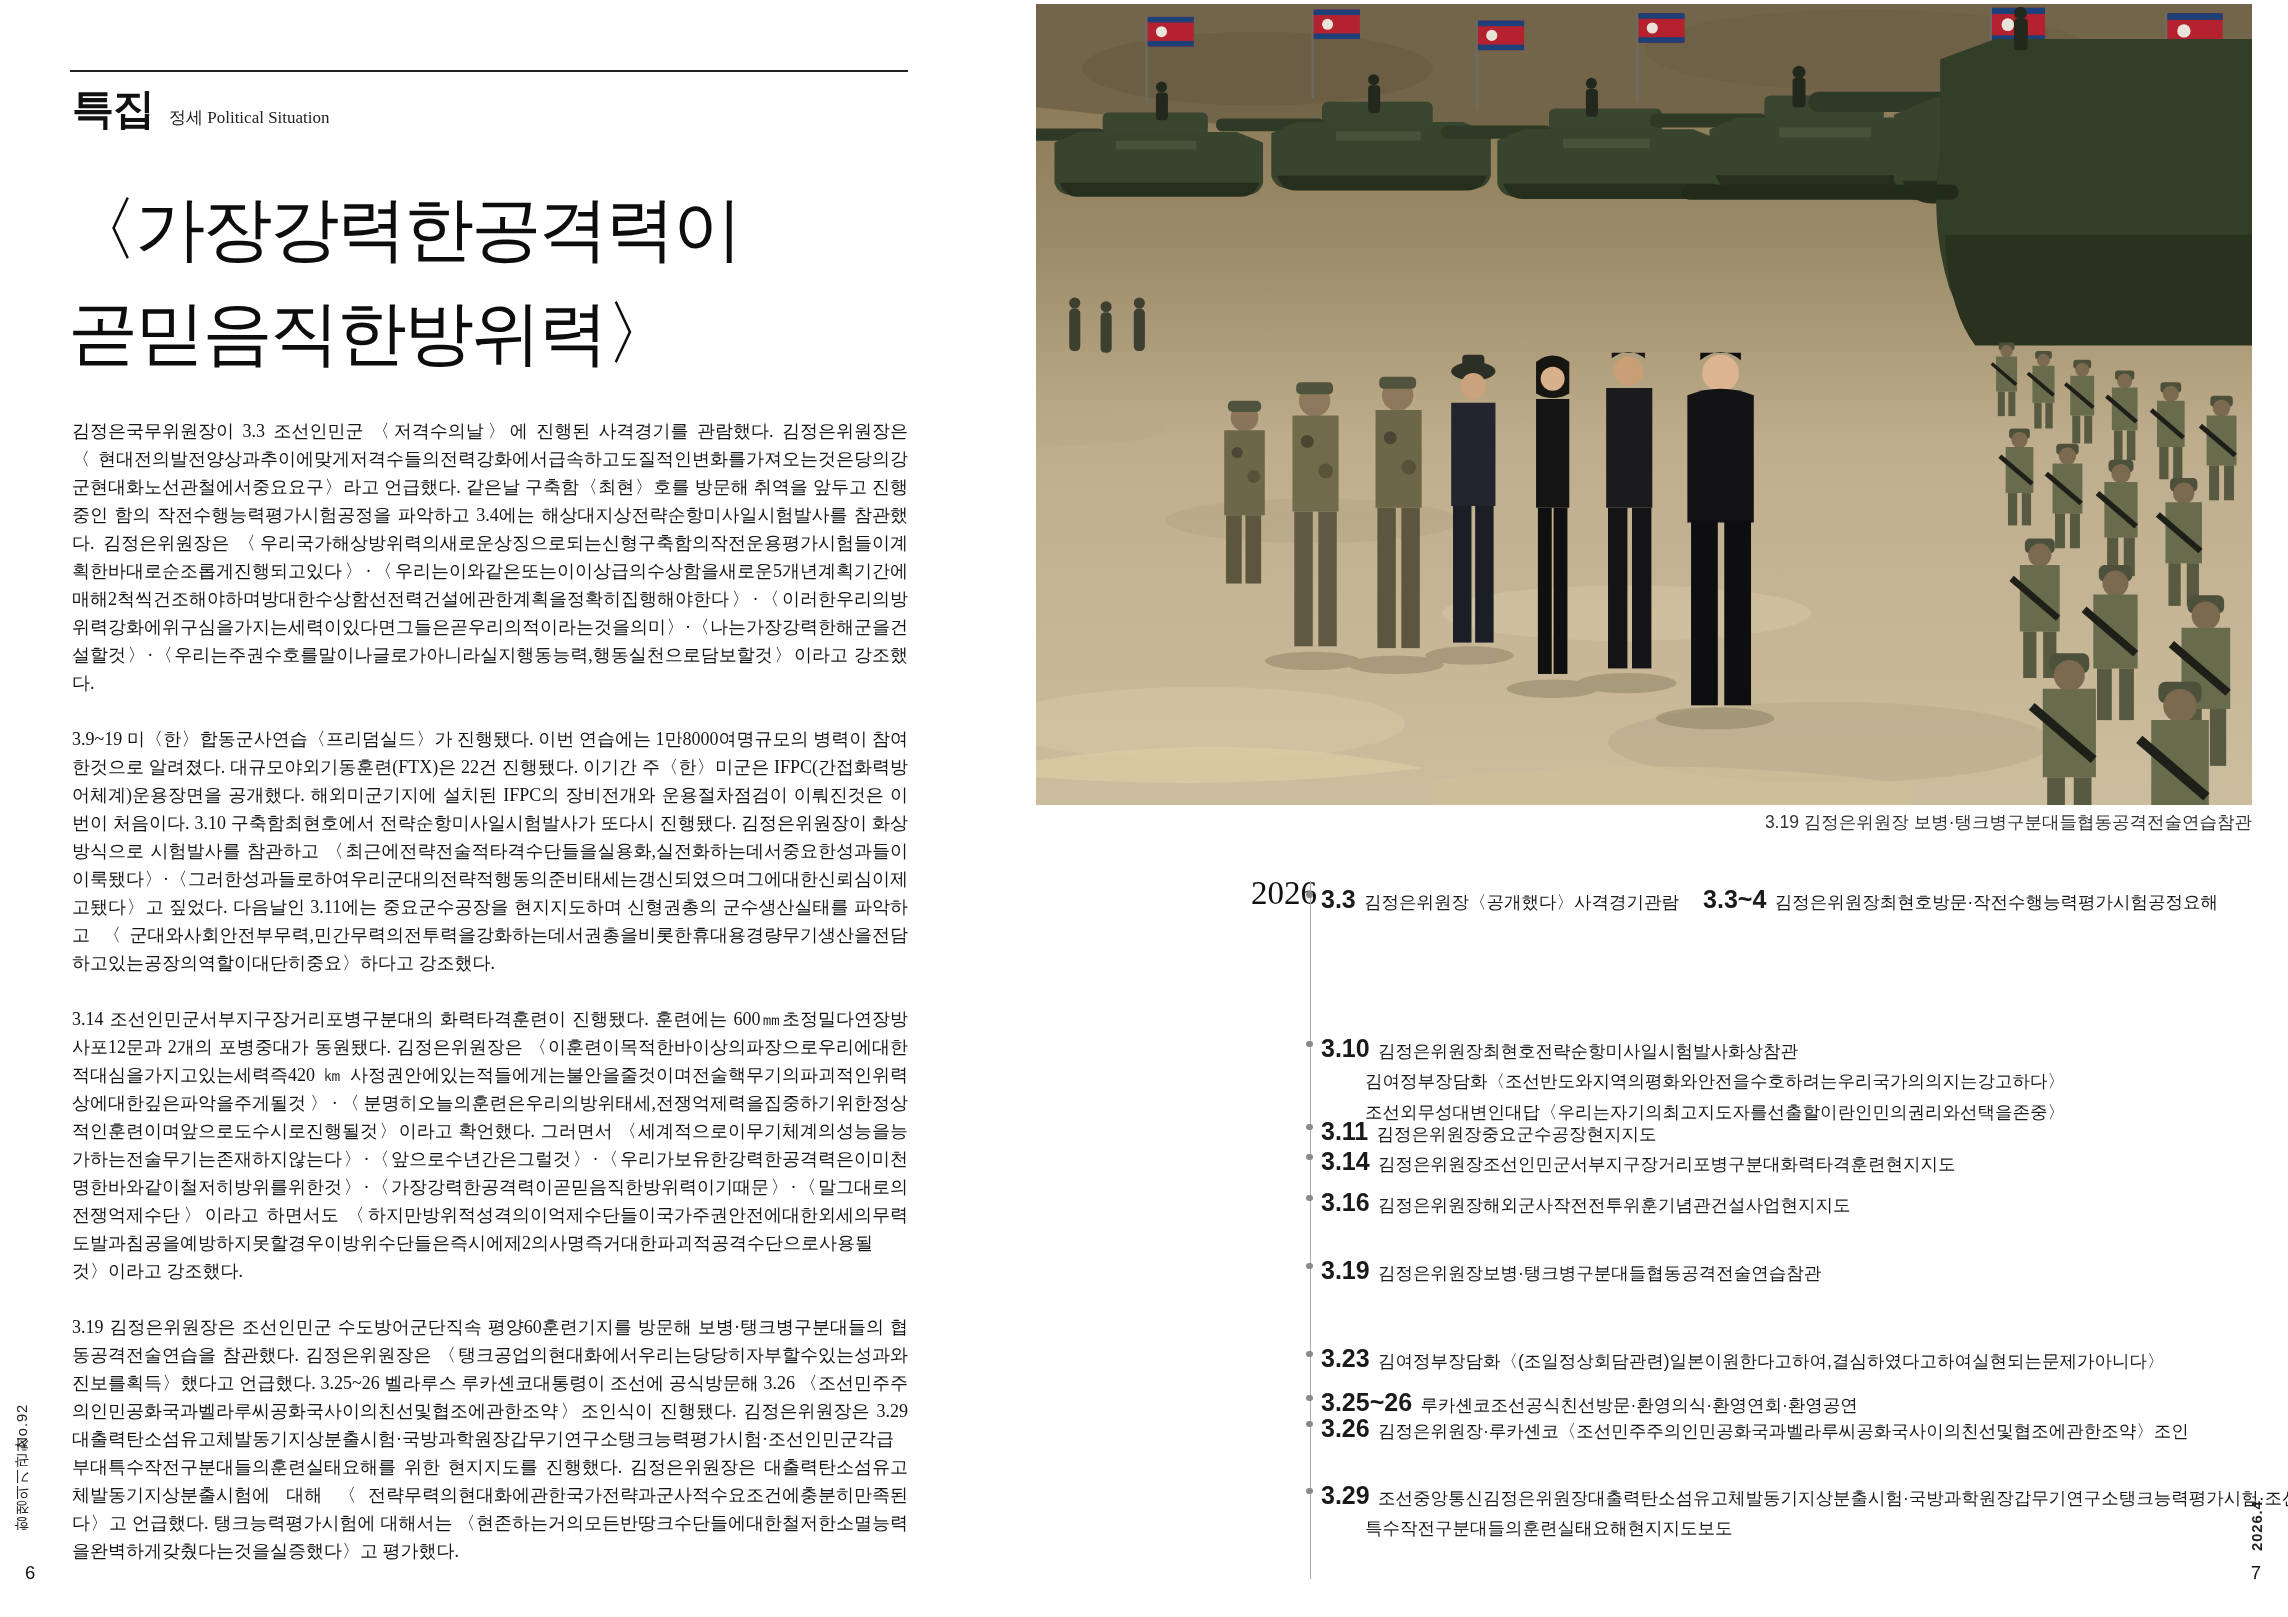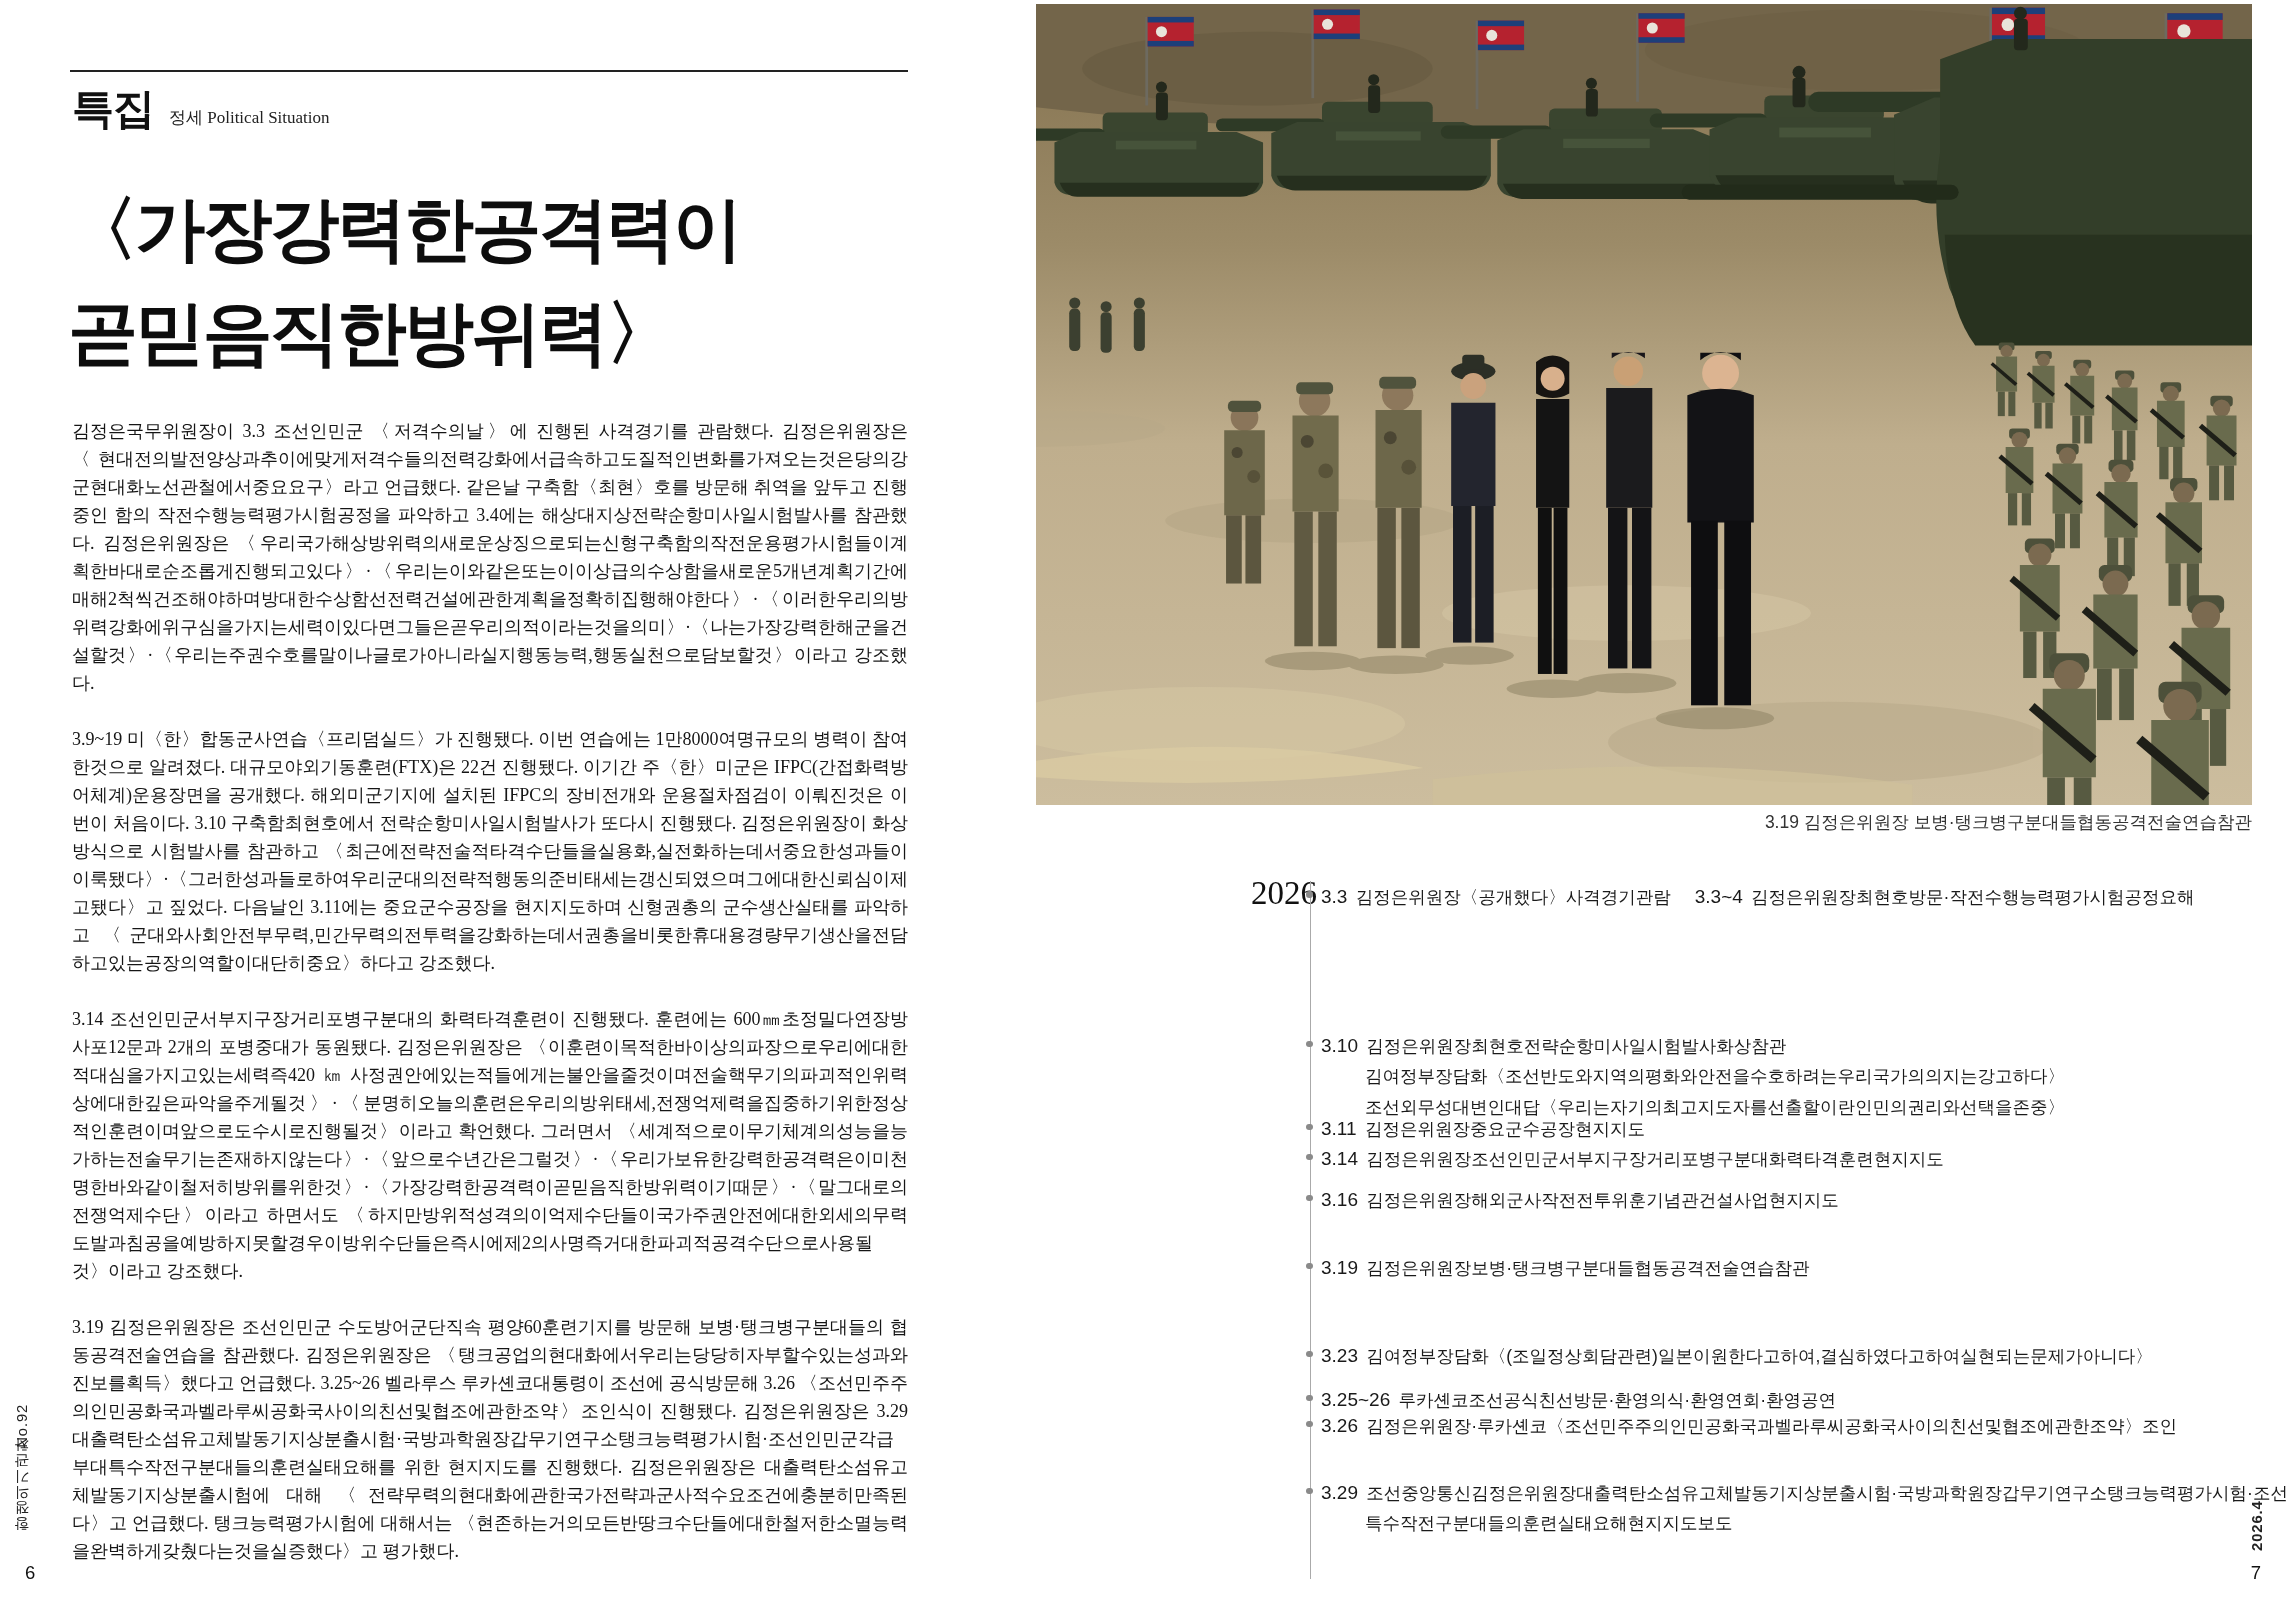--- a/index.html
+++ b/index.html
@@ -5,21 +5,21 @@
   * { margin:0; padding:0; box-sizing:border-box; }
   html,body { width:2289px; height:1618px; background:#ffffff; overflow:hidden; }
   body { font-family:"Liberation Sans","DejaVu Sans",sans-serif; color:#111; position:relative; }
 
   
   .rule-top { position:absolute; left:70px; top:70px; width:838px; height:1.8px; background:#222; }
   .kicker { position:absolute; left:72px; top:81px; white-space:nowrap; }
   .kicker-main { font-family:"Liberation Serif","DejaVu Serif",serif; font-size:42px; font-weight:600; letter-spacing:-0.9px; }
   .kicker-sub { font-family:"Liberation Serif","DejaVu Serif",serif; font-size:17px; margin-left:14.8px; color:#222; }
 
-  .title { position:absolute; left:68px; top:177px; font-size:70px; font-weight:700;
+  .title { position:absolute; left:68px; top:177px; font-size:70px; font-weight:400;
            letter-spacing:-2.8px; line-height:104px; color:#0d0d0d; }
 
   .article { position:absolute; left:72px; top:417px; width:836px; }
   .article p { font-family:"Liberation Serif","DejaVu Serif",serif; font-size:18px; line-height:28px;
                text-align:justify; word-break:break-all; margin-bottom:28px; color:#151515; }
 
   .v-left { position:absolute; left:13px; top:1320px; height:222px;
             writing-mode:vertical-rl; transform:rotate(180deg);
             font-size:14.8px; letter-spacing:0.9px; color:#222; }
   .pageno { position:absolute; font-size:18.5px; color:#111; }
@@ -36,21 +36,21 @@
              font-size:17.5px; color:#333; }
 
   
   .timeline { position:absolute; left:1251px; top:868px; width:1006px; height:729px; }
   .tl-year { position:absolute; left:0; top:7.4px; font-family:"Liberation Serif","DejaVu Serif",serif;
              font-size:33px; color:#111; }
   .tl-line { position:absolute; left:59px; top:13px; width:0.9px; height:698px; background:#aaa; }
   .tl-entry { position:absolute; left:70px; white-space:nowrap; font-size:17.5px; color:#1a1a1a; }
   .tl-entry::before { content:""; position:absolute; left:-14.8px; top:6.5px; width:6.5px; height:6.5px;
                       border-radius:50%; background:#8a8a8a; }
-  .tl-date { font-weight:normal; font-size:19px; margin-right:8.3px; }
+  .tl-date { font-weight:bold; font-size:25px; margin-right:8.3px; }
   .tl-seg2 { margin-left:24px;margin-top:36px; }
   .tl-sub { margin-left:44px; margin-top:6px; line-height:25px; }
 </style>
 </head>
 <body>
 
 <div class="rule-top"></div>
 
 <div class="kicker">
   <span class="kicker-main">특집</span><span class="kicker-sub">정세 Political Situation</span>

